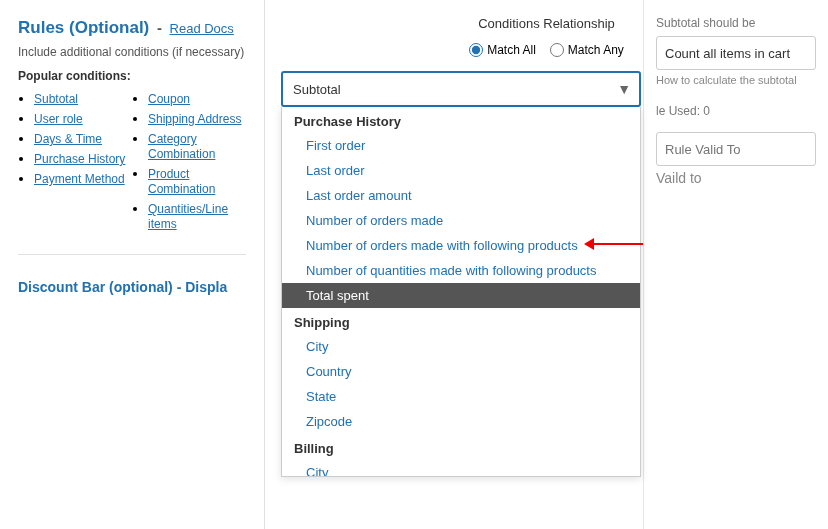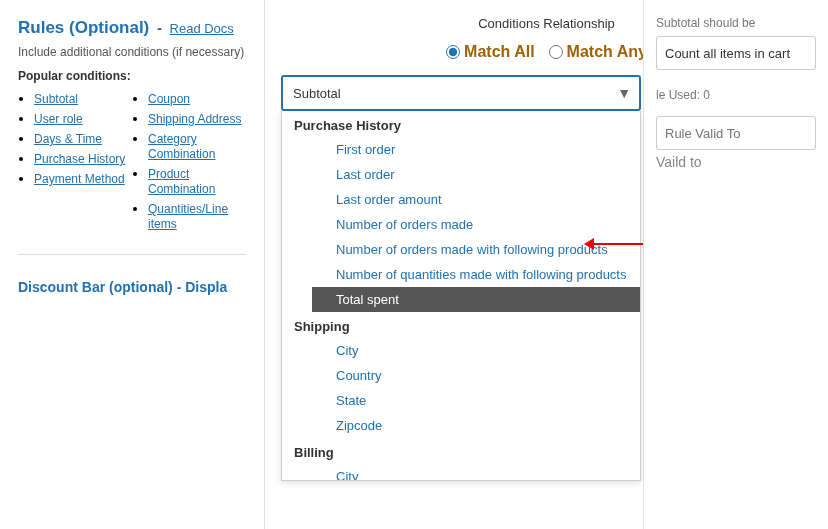--- a/index.html
+++ b/index.html
@@ -117,24 +117,23 @@
       align-items: center;
       gap: 4px;
       cursor: pointer;
     }
     .radio-item input[type="radio"] {
       accent-color: #2271b1;
       width: 14px;
       height: 14px;
     }
     .radio-item label {
-      font-size: 16px;
-      color: #a16207;
-      cursor: pointer;
-      font-weight: bold;
+      font-size: 12px;
+      color: #000000;
+      cursor: pointer;
     }
 
     
     .select-condition-row {
       display: flex;
       gap: 10px;
       margin-bottom: 0;
       align-items: stretch;
       position: relative;
     }
@@ -211,21 +210,20 @@
       color: #333;
       padding: 7px 12px 4px 12px;
       background: #fff;
     }
     .menu-item {
       font-size: 13px;
       color: #2271b1;
       padding: 5px 12px 5px 24px;
       cursor: pointer;
       background: #fff;
-      margin-left: 30px;
     }
     .menu-item.selected {
       background: #555;
       color: #fff;
     }
 
     
     .right-panel {
       position: absolute;
       right: 0;
@@ -396,20 +394,21 @@
     </div>
 
     <div class="arrow-annotation">
       <div class="arrow-head"></div>
       <div class="arrow-line"></div>
     </div>
 
     <div class="right-panel">
       <div class="right-panel-label">Subtotal should be</div>
       <input class="right-panel-input" type="text" value="Count all items in cart" style="">
+      <div class="right-panel-hint">How to calculate the subtotal</div>
 
       <div class="right-panel-section">
         <div class="rule-used-text">le Used: 0</div>
       </div>
 
       <div class="right-panel-section">
         <input class="right-panel-date-input" type="text" placeholder="Rule Valid To" style="">
         <div class="right-panel-valid-hint">Vaild to</div>
       </div>
     </div>

